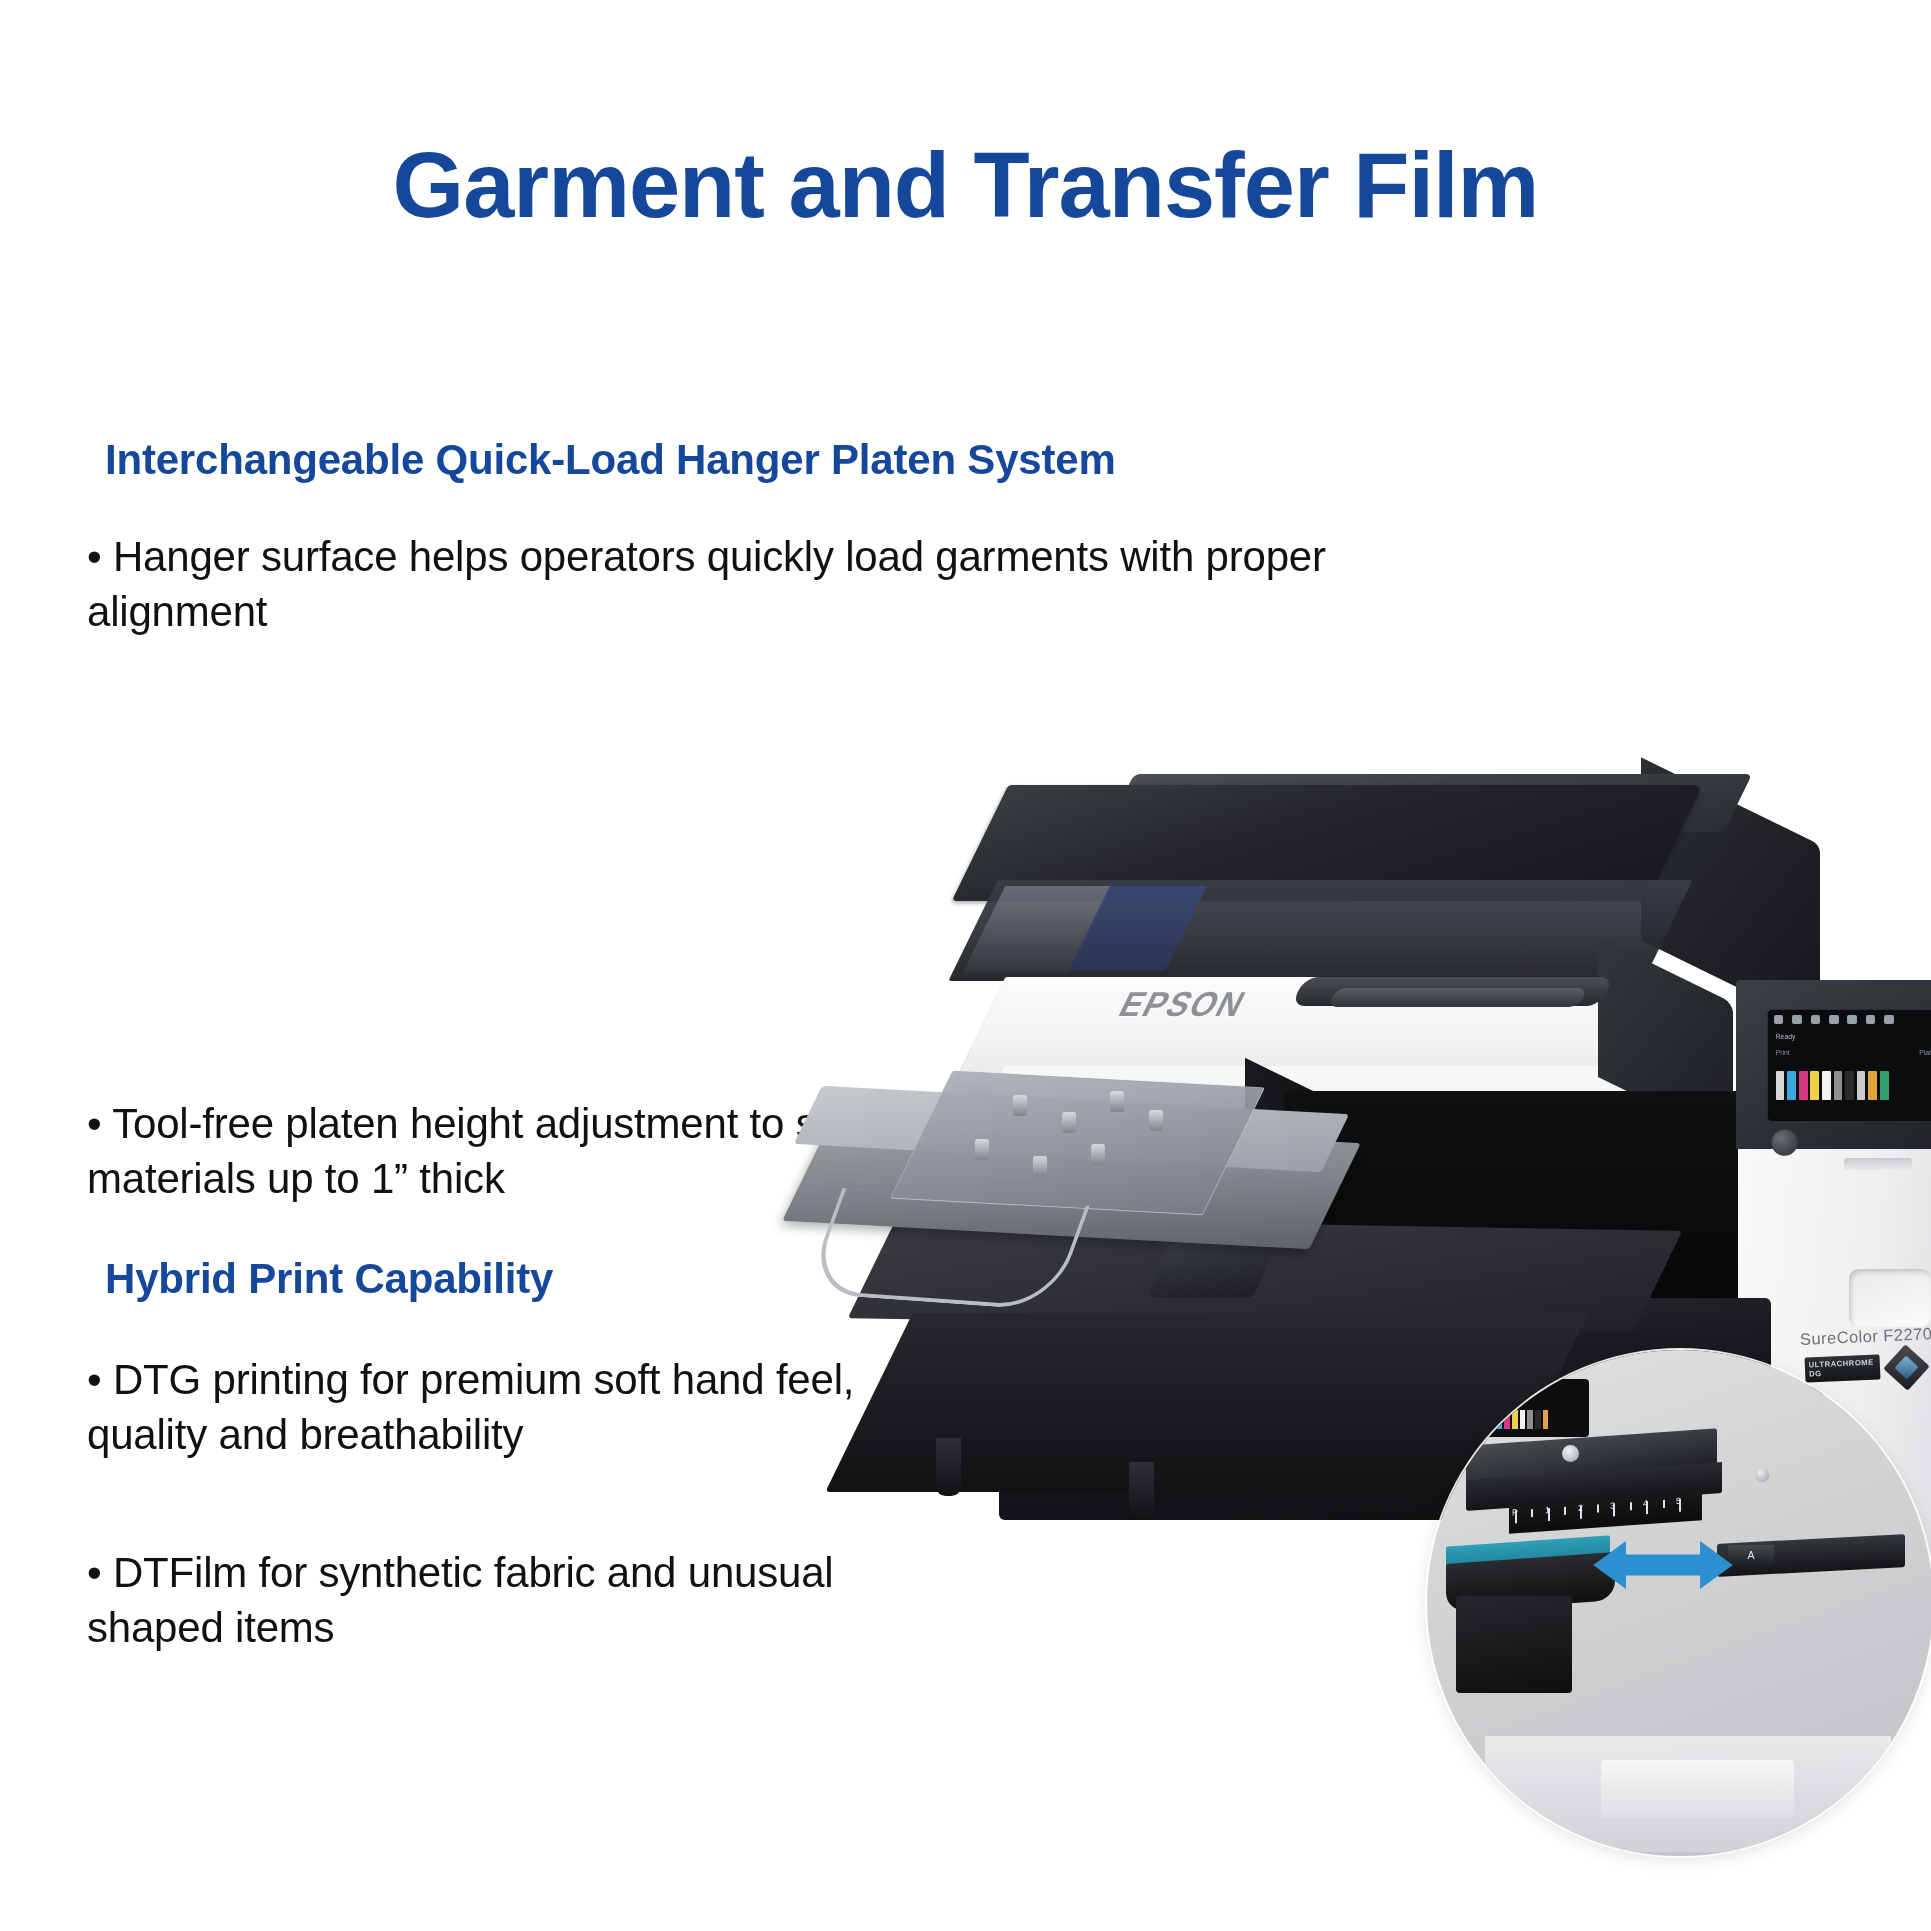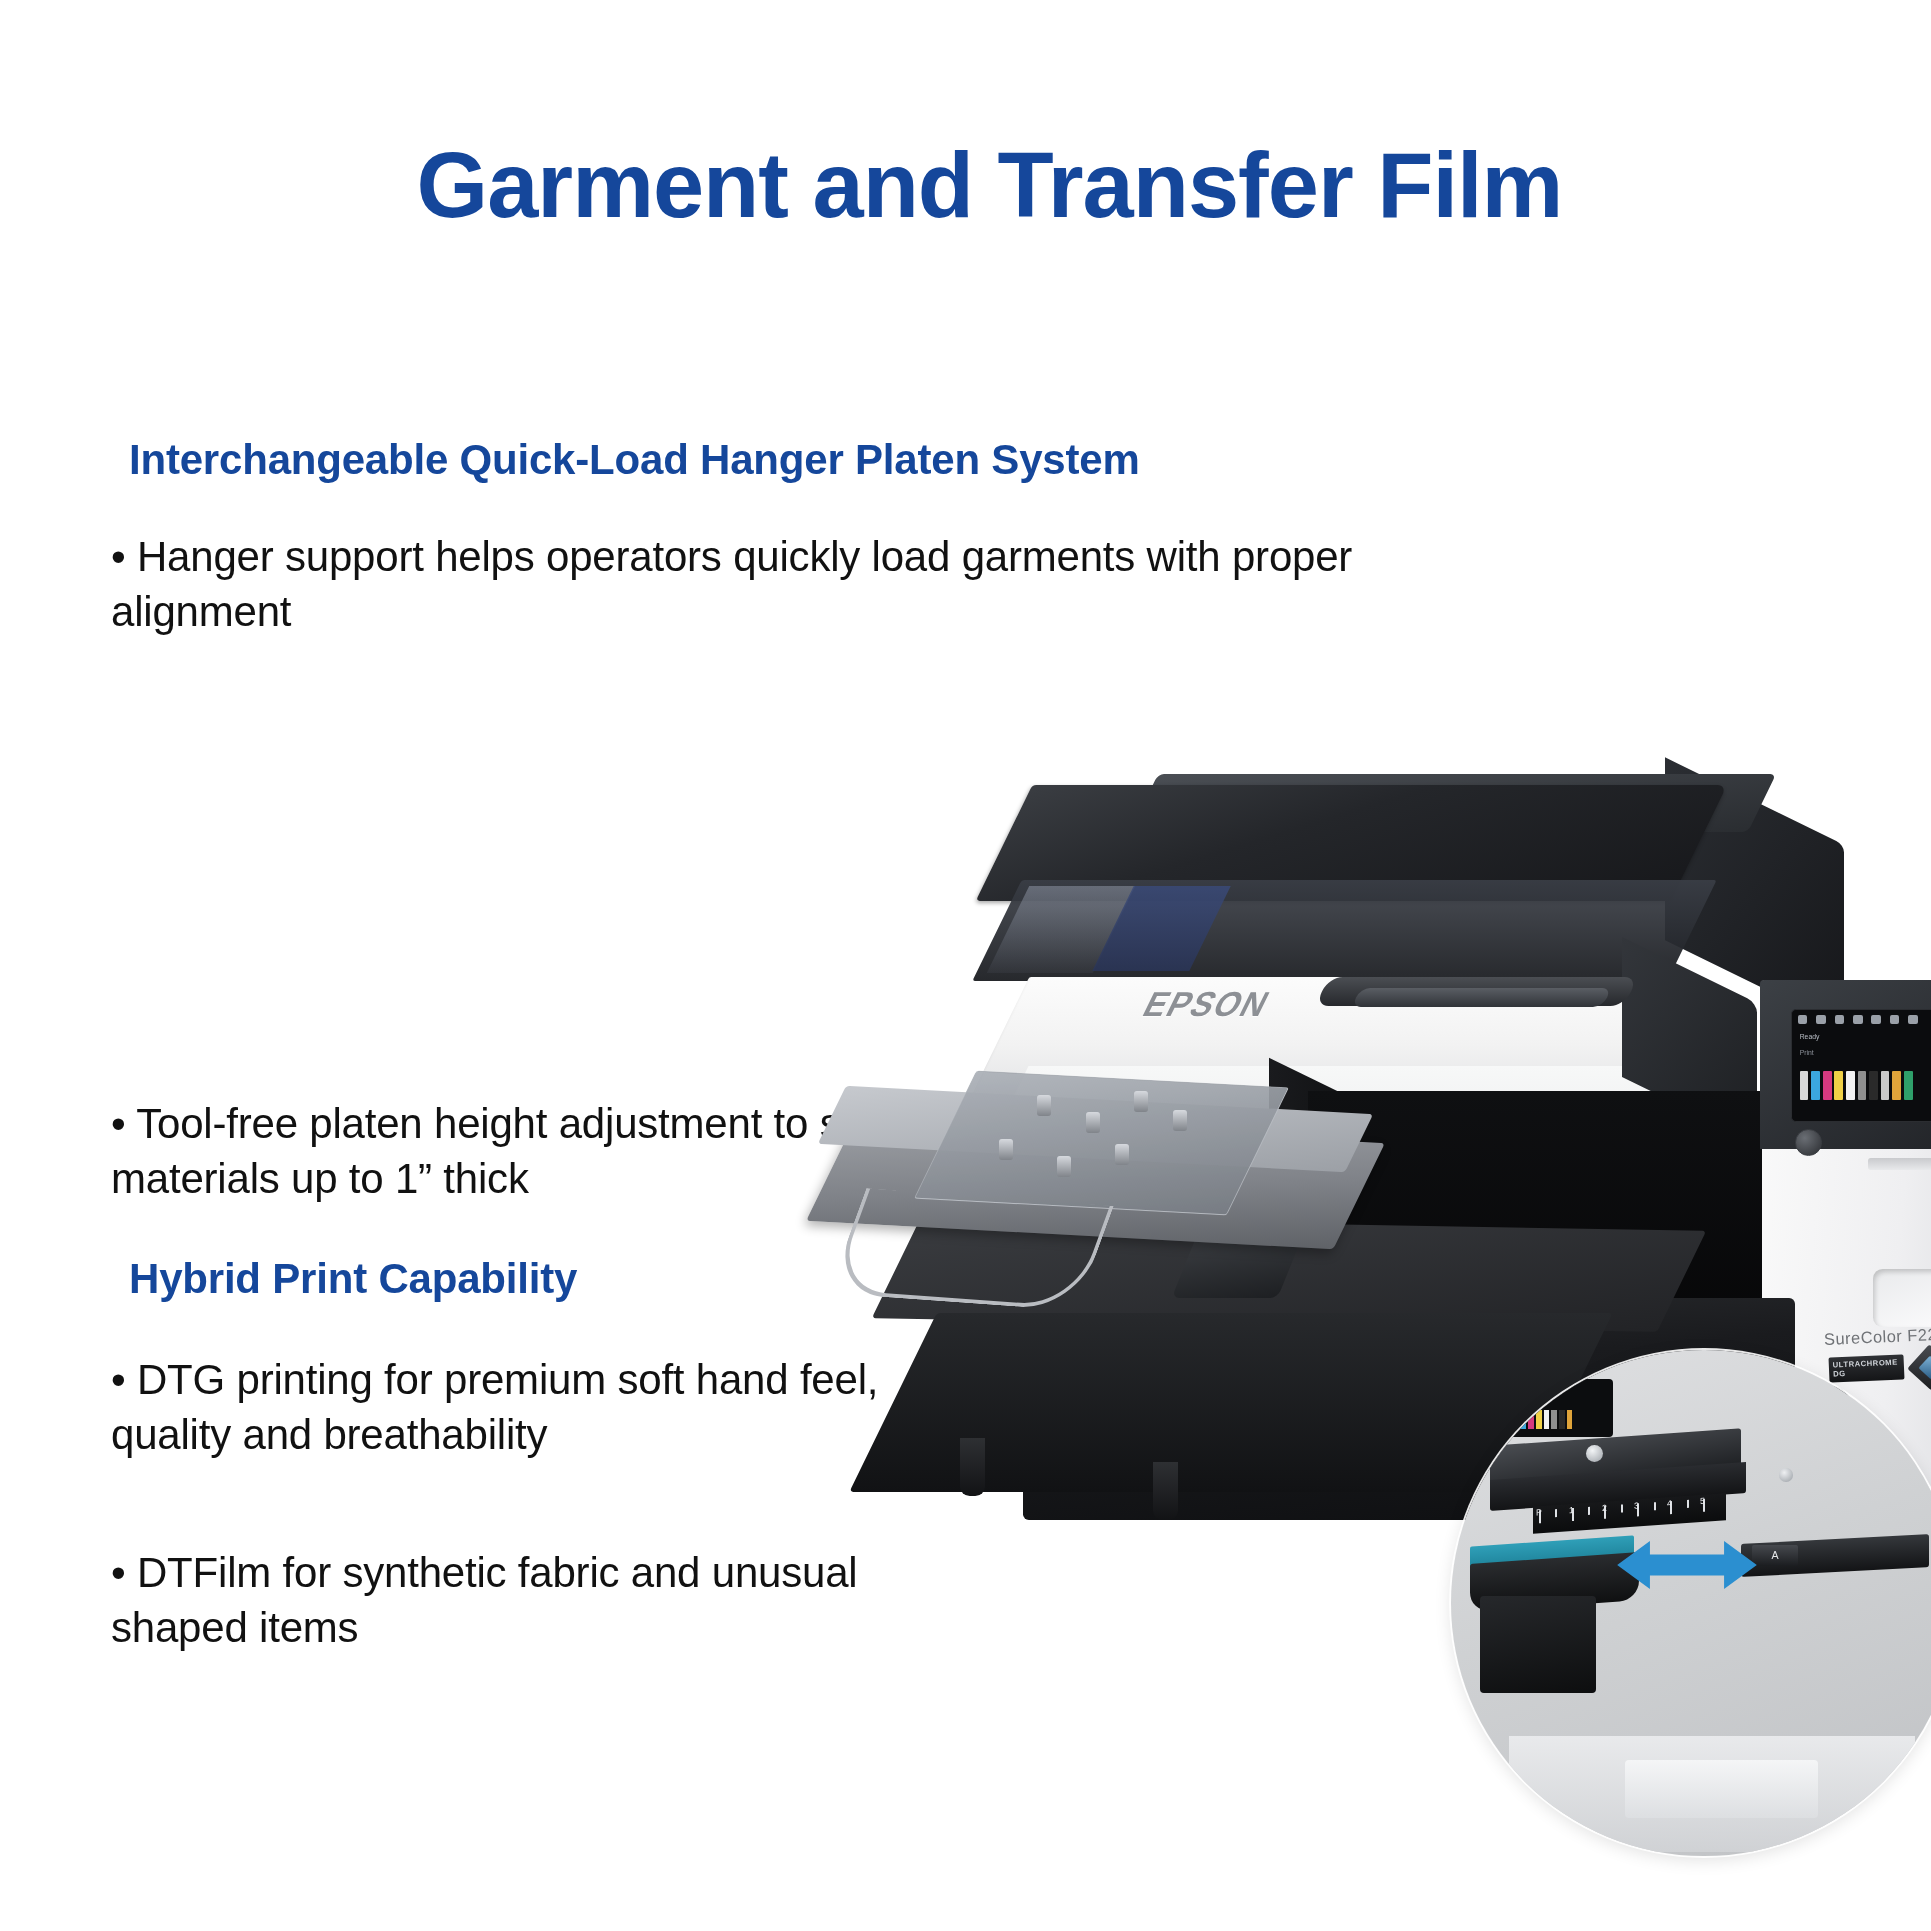--- a/index.html
+++ b/index.html
@@ -1,20 +1,20 @@
 <!DOCTYPE html>
 <html><head>
 <meta charset="utf-8">
 <style>
   html,body{margin:0;padding:0;background:#fff;}
   body{
     width:1931px;height:1931px;position:relative;overflow:hidden;
     font-family:"Liberation Sans", sans-serif;color:#000;
   }
-  #slide{position:absolute;inset:0;background:#ffffff;margin-left:24px;}
+  #slide{position:absolute;inset:0;background:#ffffff;}
 
   
   .title{
     position:absolute;left:0;top:137px;width:1931px;text-align:center;
     font-size:92px;font-weight:bold;letter-spacing:-1px;
     color:#15479b;line-height:1.05;
     font-family:"Liberation Sans", sans-serif;
     white-space:nowrap;
   }
   .subtitle{
@@ -341,21 +341,21 @@
 </head>
 <body>
 
 <div id="slide">
 
   <div class="title">Garment and Transfer Film</div>
 
 
   <div class="sec-head" id="sec-platen">Interchangeable Quick-Load Hanger Platen System</div>
 
-  <div class="bullet" id="b1">• Hanger support helps operators quickly load garments with proper alignment</div>
+  <div class="bullet" id="b1">• Hanger surface helps operators quickly load garments with proper alignment</div>
 
 
 
   <div class="bullet" id="b5">• Tool-free platen height adjustment to support materials up to 1” thick</div>
 
   <div class="sec-head" id="sec-hybrid">Hybrid Print Capability</div>
 
   <div class="bullet" id="b4">• DTG printing for premium soft hand feel, quality and breathability</div>
 
   <div class="bullet" id="b6">• DTFilm for synthetic fabric and unusual shaped items</div>

